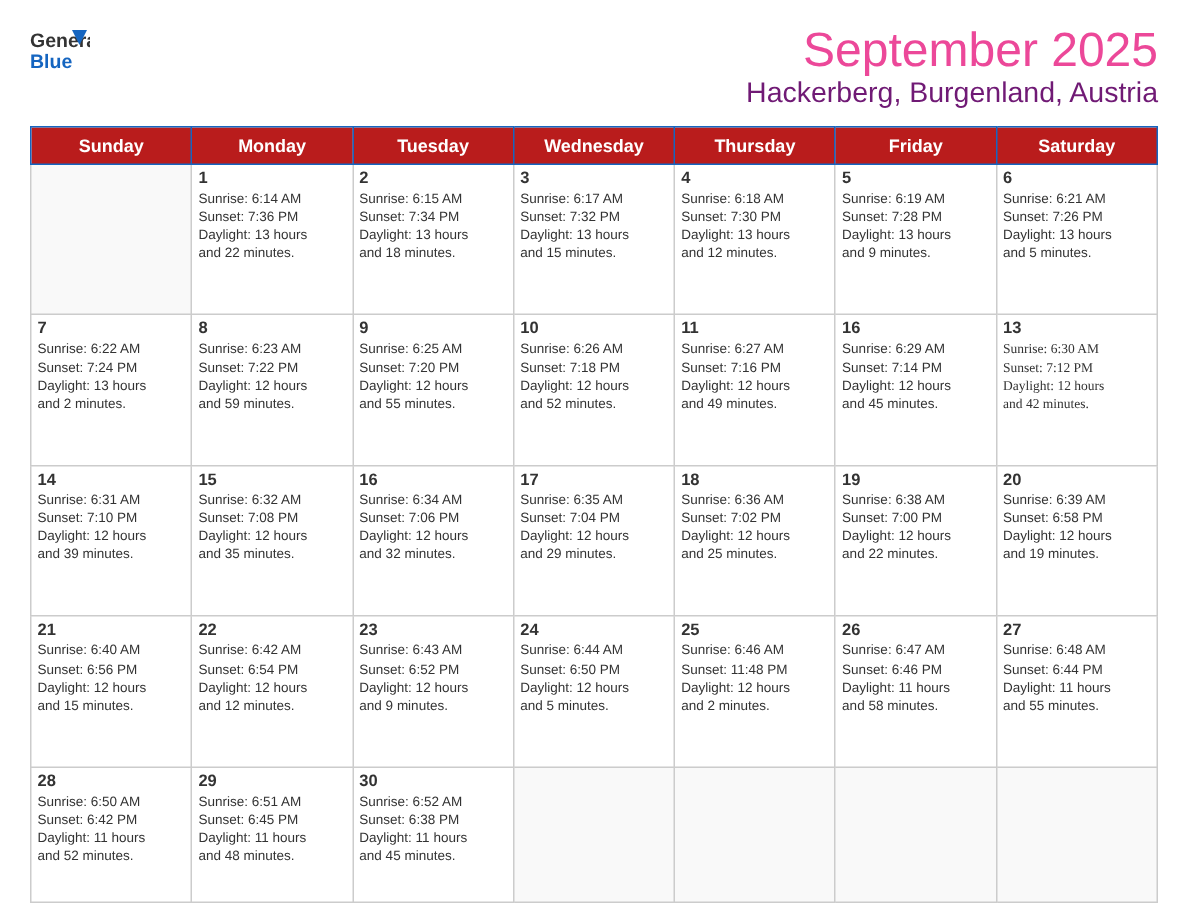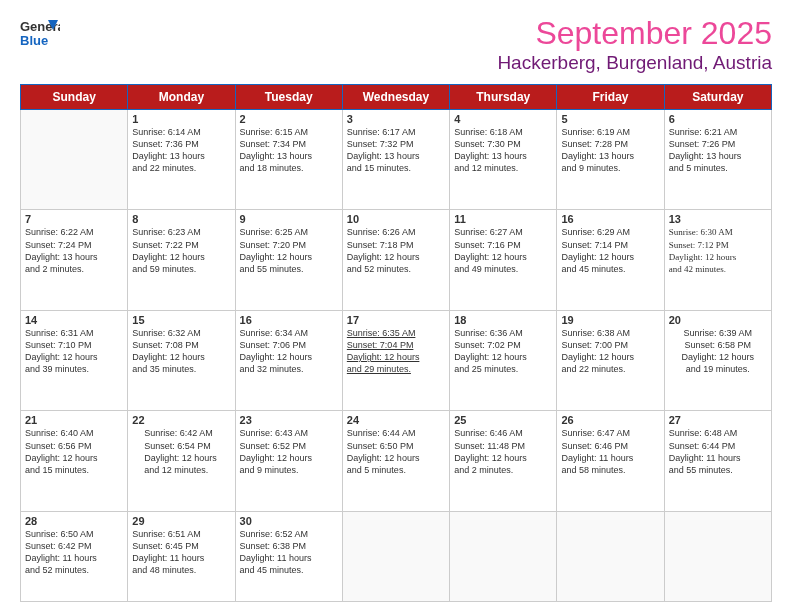--- a/index.html
+++ b/index.html
@@ -234,58 +234,58 @@
           </td>
           <td>
             <span class="day-number">16</span>
             <div class="day-info" style="white-space: pre-line;">Sunrise: 6:34 AM
 Sunset: 7:06 PM
 Daylight: 12 hours
 and 32 minutes.</div>
           </td>
           <td>
             <span class="day-number">17</span>
-            <div class="day-info" style="white-space: pre-line; text-decoration: underline;">Sunrise: 6:35 AM
+            <div class="day-info" style="white-space: pre-line;">Sunrise: 6:35 AM
 Sunset: 7:04 PM
 Daylight: 12 hours
 and 29 minutes.</div>
           </td>
           <td>
             <span class="day-number">18</span>
             <div class="day-info" style="white-space: pre-line;">Sunrise: 6:36 AM
 Sunset: 7:02 PM
 Daylight: 12 hours
 and 25 minutes.</div>
           </td>
           <td>
             <span class="day-number">19</span>
             <div class="day-info" style="white-space: pre-line;">Sunrise: 6:38 AM
 Sunset: 7:00 PM
 Daylight: 12 hours
 and 22 minutes.</div>
           </td>
           <td>
             <span class="day-number">20</span>
-            <div class="day-info" style="white-space: pre-line; text-align: center;">Sunrise: 6:39 AM
+            <div class="day-info" style="white-space: pre-line;">Sunrise: 6:39 AM
 Sunset: 6:58 PM
 Daylight: 12 hours
 and 19 minutes.</div>
           </td>
         </tr>
         <tr class="week-row">
           <td>
             <span class="day-number">21</span>
             <div class="day-info" style="white-space: pre-line;">Sunrise: 6:40 AM
 Sunset: 6:56 PM
 Daylight: 12 hours
 and 15 minutes.</div>
           </td>
           <td>
             <span class="day-number">22</span>
-            <div class="day-info" style="white-space: pre-line; margin-left: 12px;">Sunrise: 6:42 AM
+            <div class="day-info" style="white-space: pre-line;">Sunrise: 6:42 AM
 Sunset: 6:54 PM
 Daylight: 12 hours
 and 12 minutes.</div>
           </td>
           <td>
             <span class="day-number">23</span>
             <div class="day-info" style="white-space: pre-line;">Sunrise: 6:43 AM
 Sunset: 6:52 PM
 Daylight: 12 hours
 and 9 minutes.</div>

